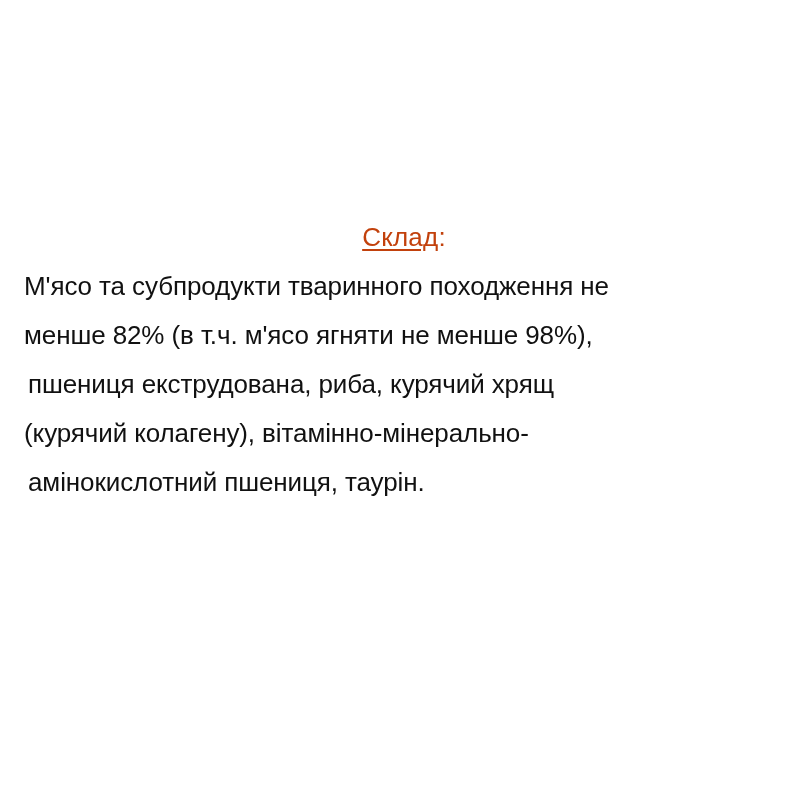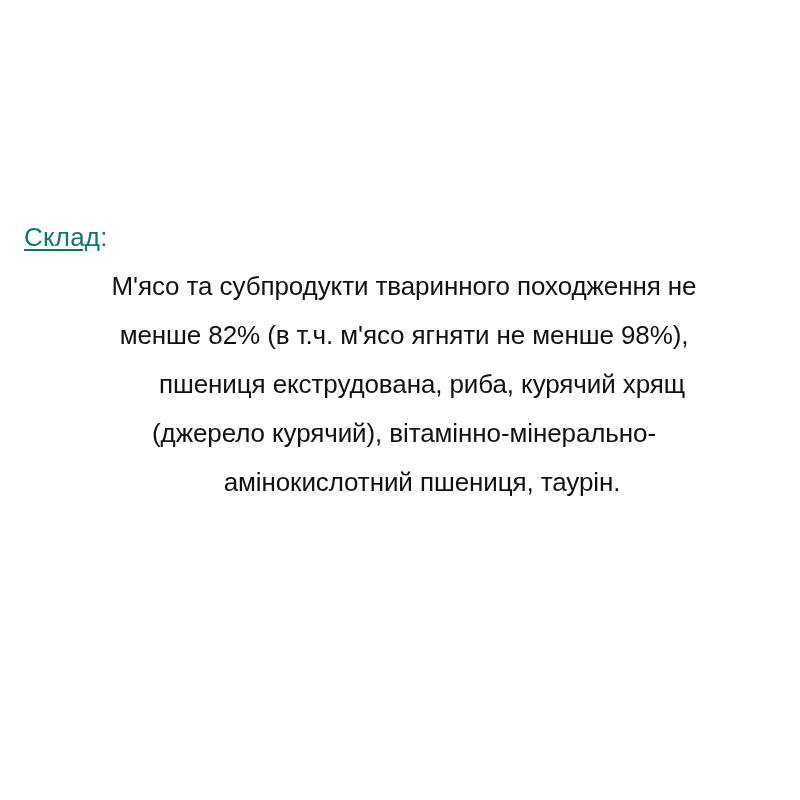--- a/index.html
+++ b/index.html
@@ -23,50 +23,49 @@
   .content-block {
     position: absolute;
     left: 24px;
     top: 212px;
     width: 760px;
   }
   .heading {
     font-size: 26px;
     line-height: 50px;
     letter-spacing: 0.2px;
-    color: #0f766e;
+    color: #c2410c;
     white-space: nowrap;
+    text-align: center;
   }
   .heading .label {
     text-decoration: underline;
     text-underline-offset: 3px;
   }
   .body-line {
     font-size: 26px;
     line-height: 49px;
     letter-spacing: -0.1px;
     color: #111111;
     white-space: nowrap;
-    text-align: center;
   }
   .body-line.indent {
     padding-left: 4px;
-    margin-left: 32px;
   }
 </style>
 </head>
 <body>
 
 <div class="page">
   <div class="content-block">
 
     <div class="heading">
       <span class="label">Склад</span><span>:</span>
     </div>
 
     <div class="body-line">М'ясо та субпродукти тваринного походження не</div>
     <div class="body-line">менше 82% (в т.ч. м'ясо ягняти не  менше 98%),</div>
     <div class="body-line indent">пшениця екструдована, риба, курячий хрящ</div>
-    <div class="body-line">(джерело курячий), вітамінно-мінерально-</div>
+    <div class="body-line">(курячий колагену), вітамінно-мінерально-</div>
     <div class="body-line indent">амінокислотний пшениця, таурін.</div>
 
   </div>
 </div>
 
 </body></html>

